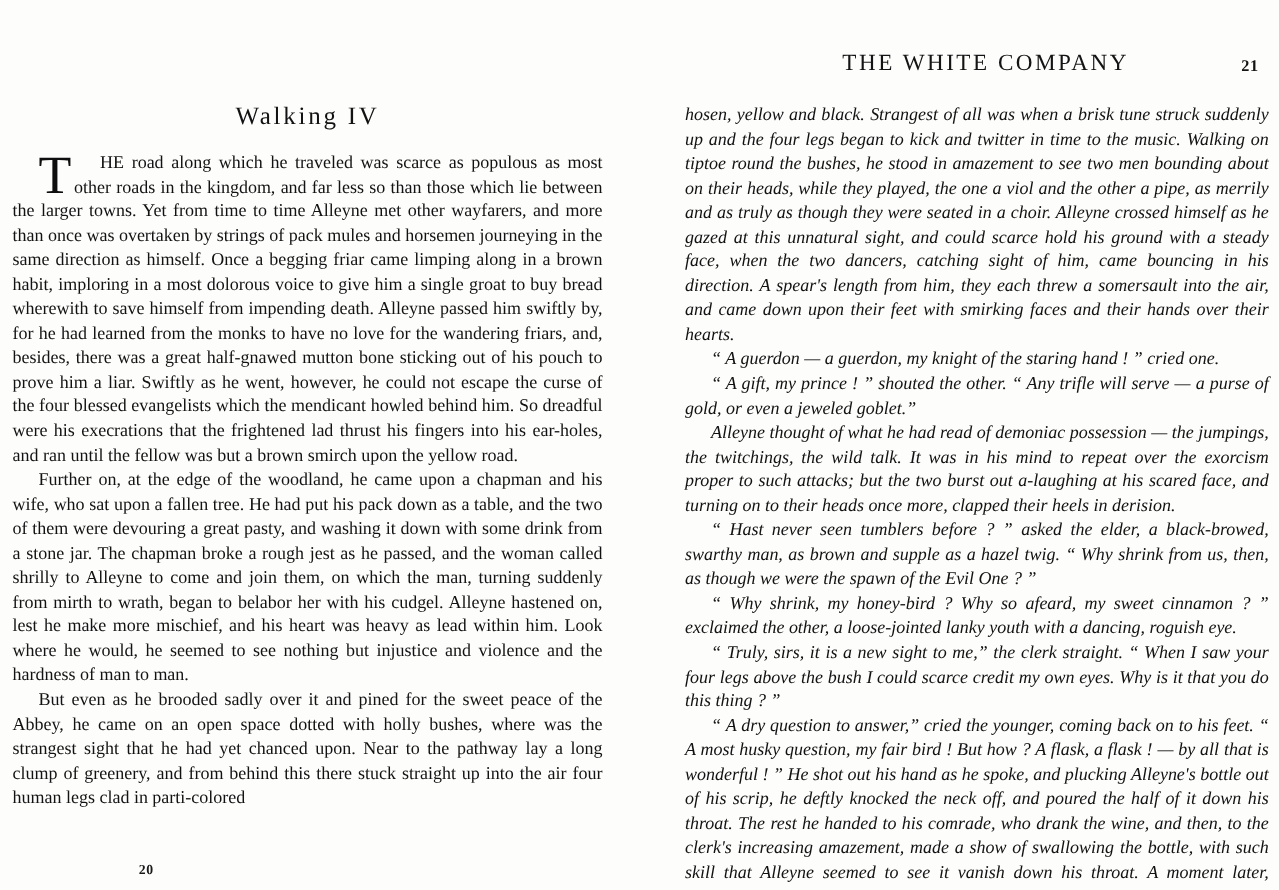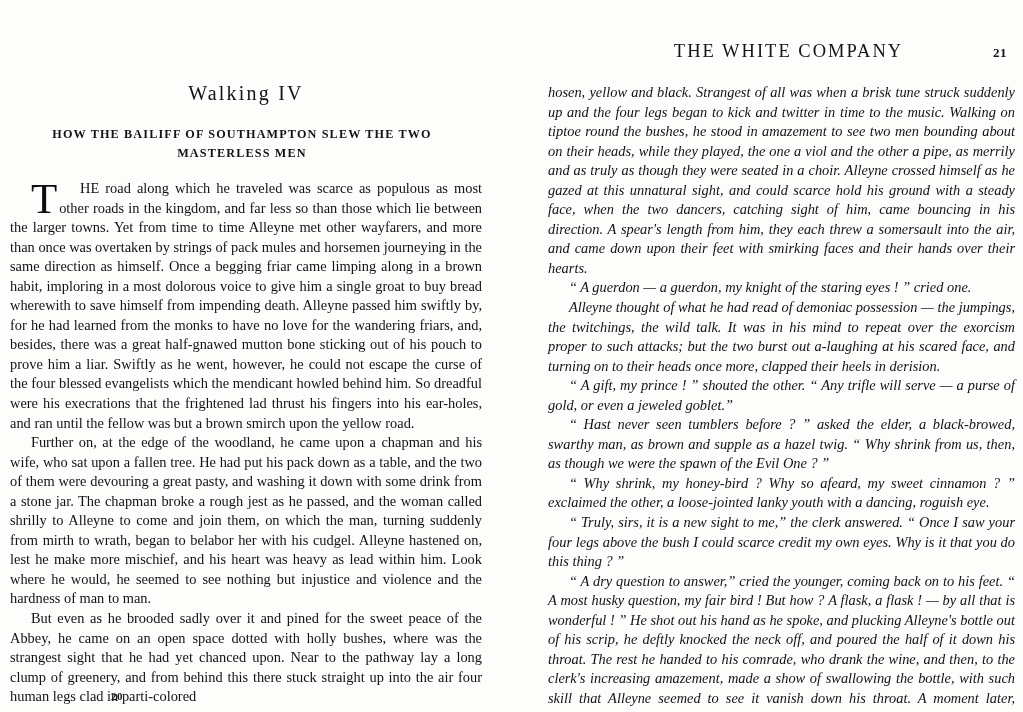--- a/index.html
+++ b/index.html
@@ -139,43 +139,42 @@
 </style>
 </head>
 <body>
 
 <div class="spread">
 
   <div class="page page-left">
 
     <h1 class="chapter-title">Walking IV</h1>
 
-    <div class="chapter-subtitle">HOW THE BAILIFF OF SOUTHAMPTON SLEW THE TWO MASTERLESS MEN</div>
 
     <div class="column">
       <p class="dropcap-para"><span class="dropcap">T</span><span>HE road along which he traveled was scarce as populous as most other roads in the kingdom, and far less so than those which lie between the larger towns. Yet from time to time Alleyne met other wayfarers, and more than once was overtaken by strings of pack mules and horsemen journeying in the same direction as himself. Once a begging friar came limping along in a brown habit, imploring in a most dolorous voice to give him a single groat to buy bread wherewith to save himself from impending death. Alleyne passed him swiftly by, for he had learned from the monks to have no love for the wandering friars, and, besides, there was a great half-gnawed mutton bone sticking out of his pouch to prove him a liar. Swiftly as he went, however, he could not escape the curse of the four blessed evangelists which the mendicant howled behind him. So dreadful were his execrations that the frightened lad thrust his fingers into his ear-holes, and ran until the fellow was but a brown smirch upon the yellow road.</span></p>
       <p>Further on, at the edge of the woodland, he came upon a chapman and his wife, who sat upon a fallen tree. He had put his pack down as a table, and the two of them were devouring a great pasty, and washing it down with some drink from a stone jar. The chapman broke a rough jest as he passed, and the woman called shrilly to Alleyne to come and join them, on which the man, turning suddenly from mirth to wrath, began to belabor her with his cudgel. Alleyne hastened on, lest he make more mischief, and his heart was heavy as lead within him. Look where he would, he seemed to see nothing but injustice and violence and the hardness of man to man.</p>
       <p>But even as he brooded sadly over it and pined for the sweet peace of the Abbey, he came on an open space dotted with holly bushes, where was the strangest sight that he had yet chanced upon. Near to the pathway lay a long clump of greenery, and from behind this there stuck straight up into the air four human legs clad in parti-colored</p>
     </div>
 
     <div class="folio-bottom">20</div>
   </div>
 
   <div class="page page-right">
 
     <div class="running-head">
       <span class="running-head-title">THE WHITE COMPANY</span>
       <span class="running-head-folio">21</span>
     </div>
 
     <div class="column">
       <p class="no-indent">hosen, yellow and black. Strangest of all was when a brisk tune struck suddenly up and the four legs began to kick and twitter in time to the music. Walking on tiptoe round the bushes, he stood in amazement to see two men bounding about on their heads, while they played, the one a viol and the other a pipe, as merrily and as truly as though they were seated in a choir. Alleyne crossed himself as he gazed at this unnatural sight, and could scarce hold his ground with a steady face, when the two dancers, catching sight of him, came bouncing in his direction. A spear's length from him, they each threw a somersault into the air, and came down upon their feet with smirking faces and their hands over their hearts.</p>
-      <p>“ A guerdon — a guerdon, my knight of the staring eyes ! ” cried one.</p>
+      <p>“ A guerdon — a guerdon, my knight of the staring hand ! ” cried one.</p>
+      <p>“ A gift, my prince ! ” shouted the other. “ Any trifle will serve — a purse of gold, or even a jeweled goblet.”</p>
       <p>Alleyne thought of what he had read of demoniac possession — the jumpings, the twitchings, the wild talk. It was in his mind to repeat over the exorcism proper to such attacks; but the two burst out a-laughing at his scared face, and turning on to their heads once more, clapped their heels in derision.</p>
-      <p>“ A gift, my prince ! ” shouted the other. “ Any trifle will serve — a purse of gold, or even a jeweled goblet.”</p>
       <p>“ Hast never seen tumblers before ? ” asked the elder, a black-browed, swarthy man, as brown and supple as a hazel twig. “ Why shrink from us, then, as though we were the spawn of the Evil One ? ”</p>
       <p>“ Why shrink, my honey-bird ? Why so afeard, my sweet cinnamon ? ” exclaimed the other, a loose-jointed lanky youth with a dancing, roguish eye.</p>
-      <p>“ Truly, sirs, it is a new sight to me,” the clerk answered. “ Once I saw your four legs above the bush I could scarce credit my own eyes. Why is it that you do this thing ? ”</p>
+      <p>“ Truly, sirs, it is a new sight to me,” the clerk straight. “ When I saw your four legs above the bush I could scarce credit my own eyes. Why is it that you do this thing ? ”</p>
       <p>“ A dry question to answer,” cried the younger, coming back on to his feet. “ A most husky question, my fair bird ! But how ? A flask, a flask ! — by all that is wonderful ! ” He shot out his hand as he spoke, and plucking Alleyne's bottle out of his scrip, he deftly knocked the neck off, and poured the half of it down his throat. The rest he handed to his comrade, who drank the wine, and then, to the clerk's increasing amazement, made a show of swallowing the bottle, with such skill that Alleyne seemed to see it vanish down his throat. A moment later, however, he flung it over his head, and caught it bottom downwards upon the calf of his left leg.</p>
     </div>
   </div>
 
 </div>
 
 </body></html>

